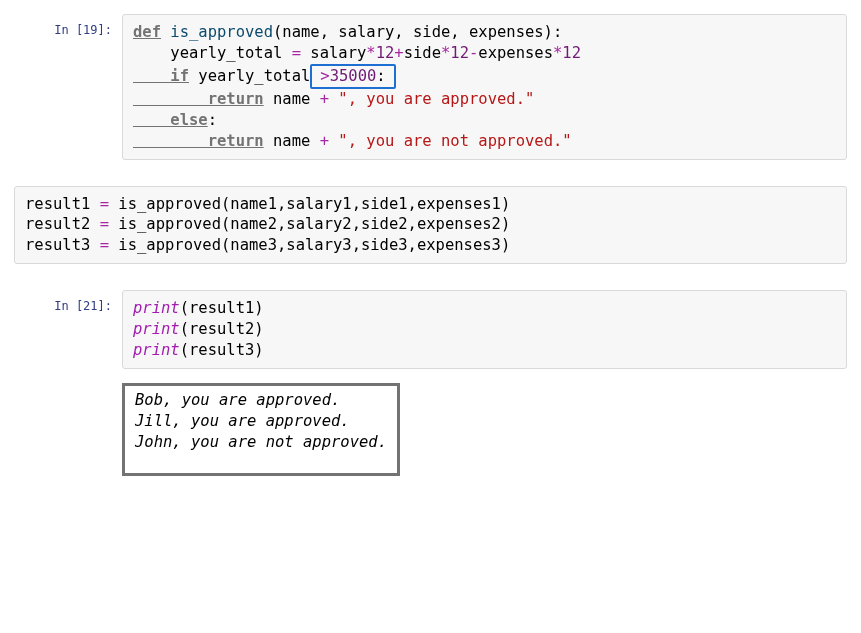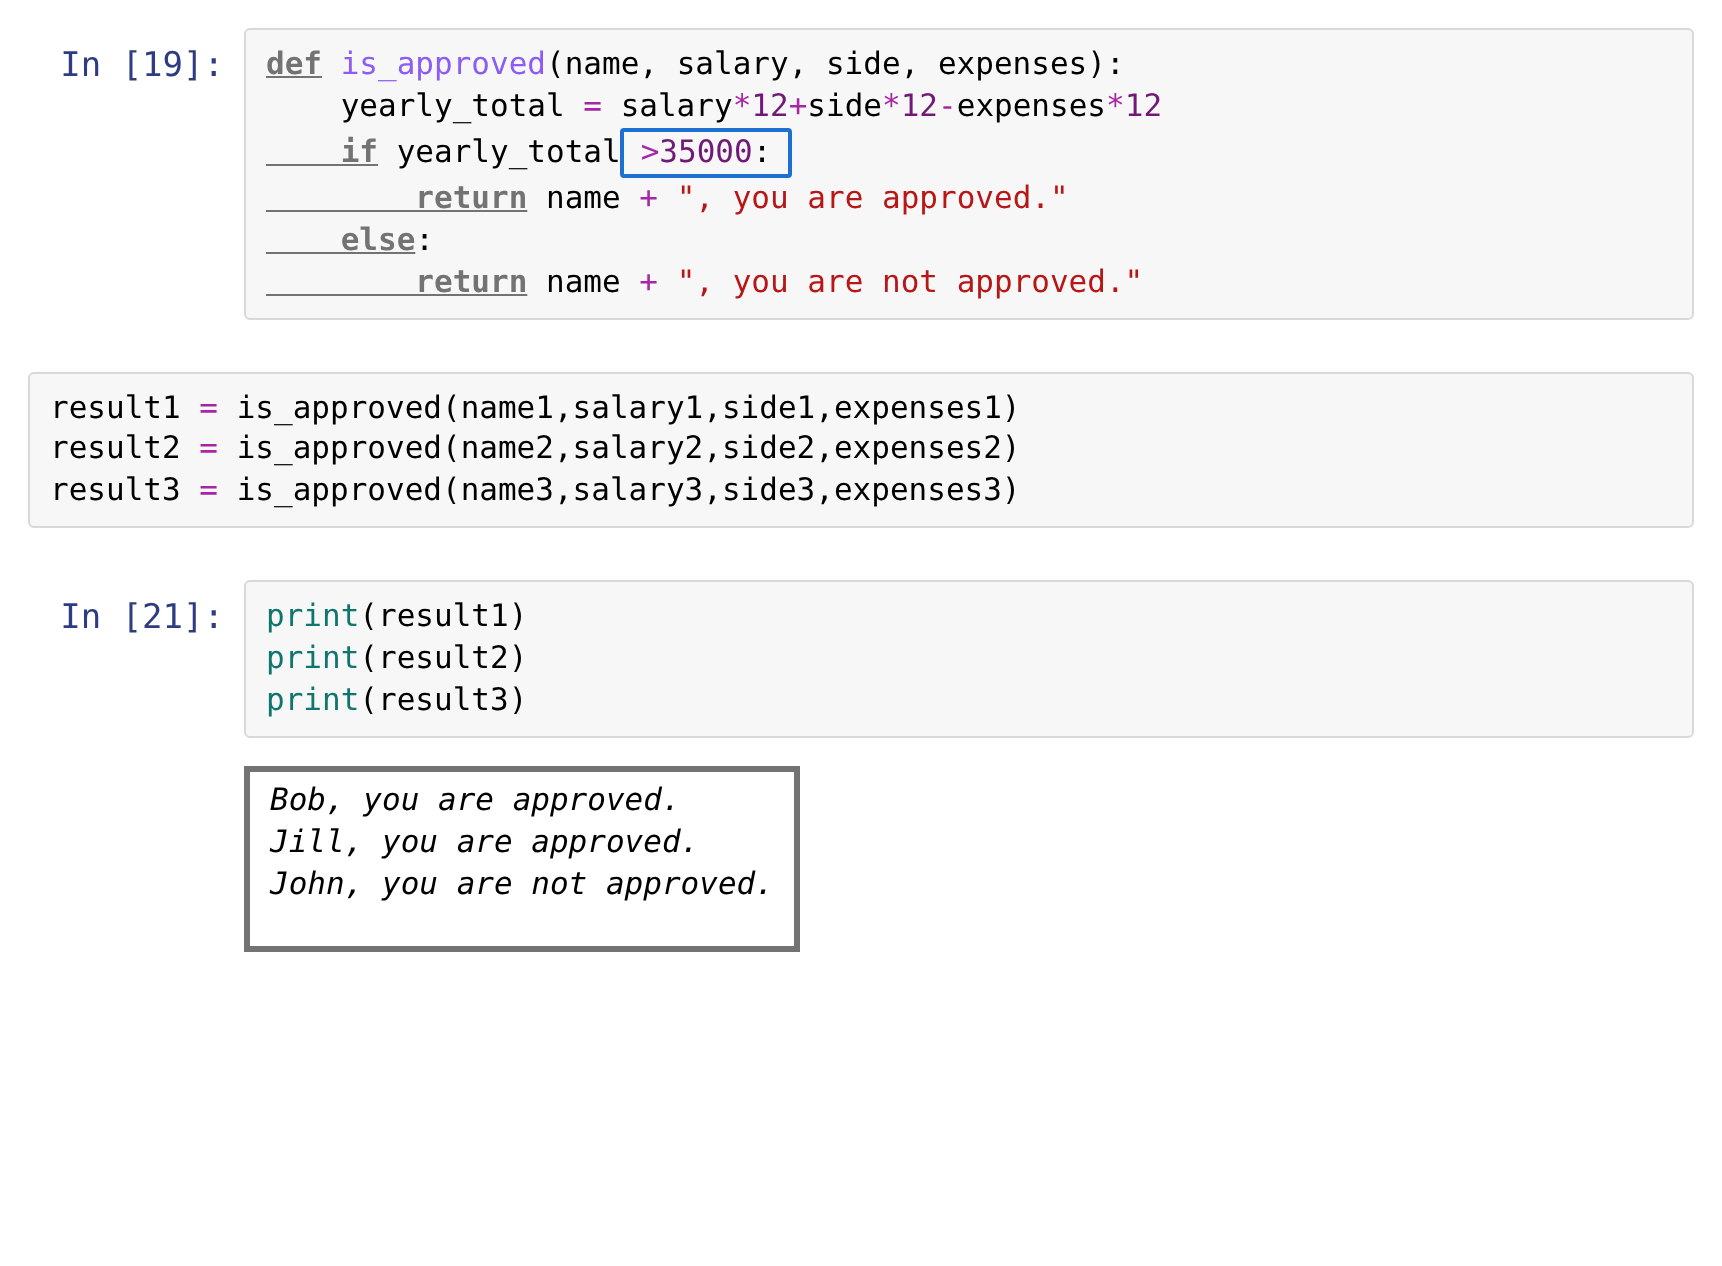--- a/index.html
+++ b/index.html
@@ -15,21 +15,21 @@
     display: flex;
     margin-bottom: 26px;
   }
   .prompt {
     flex: 0 0 98px;
     text-align: right;
     padding-right: 10px;
     padding-top: 8px;
     color: #2e3d82;
     font-family: "DejaVu Sans Mono", "Menlo", "Consolas", monospace;
-    font-size: 17px;
+    font-size: 12px;
     user-select: none;
   }
   .code-area {
     flex: 1;
     background: #f7f7f7;
     border: 1px solid #d9d9d9;
     border-radius: 3px;
     padding: 7px 10px 7px 10px;
     white-space: pre;
     overflow-x: auto;
@@ -42,26 +42,26 @@
   .out-cell {
     display: flex;
     margin-top: -18px;
     margin-bottom: 20px;
   }
   .out-prompt {
     flex: 0 0 98px;
   }
   
   .kw   { color: #737373; font-weight: bold; text-decoration: underline; }   
-  .fn   { color: #8b5cf6; margin-top: 44px; }                       
+  .fn   { color: #0c4a6e; margin-top: 44px; }                       
   .op   { color: #a626a4; }                       
   .num  { color: #701a75; }                       
   .str  { color: #b71717; }                       
   .nm   { color: #000; }                          
-  .callg{ color: #0f766e; }                       
+  .callg{ color: #a21caf; font-style: italic; }                       
   
   .box-inline {
     border: 2px solid #1d6fd1;
     padding: 0 8px;
     border-radius: 2px;
     display: inline-block;
   }
   .box-output {
     border: 3px solid #737373;
     padding: 4px 10px 20px 10px;

